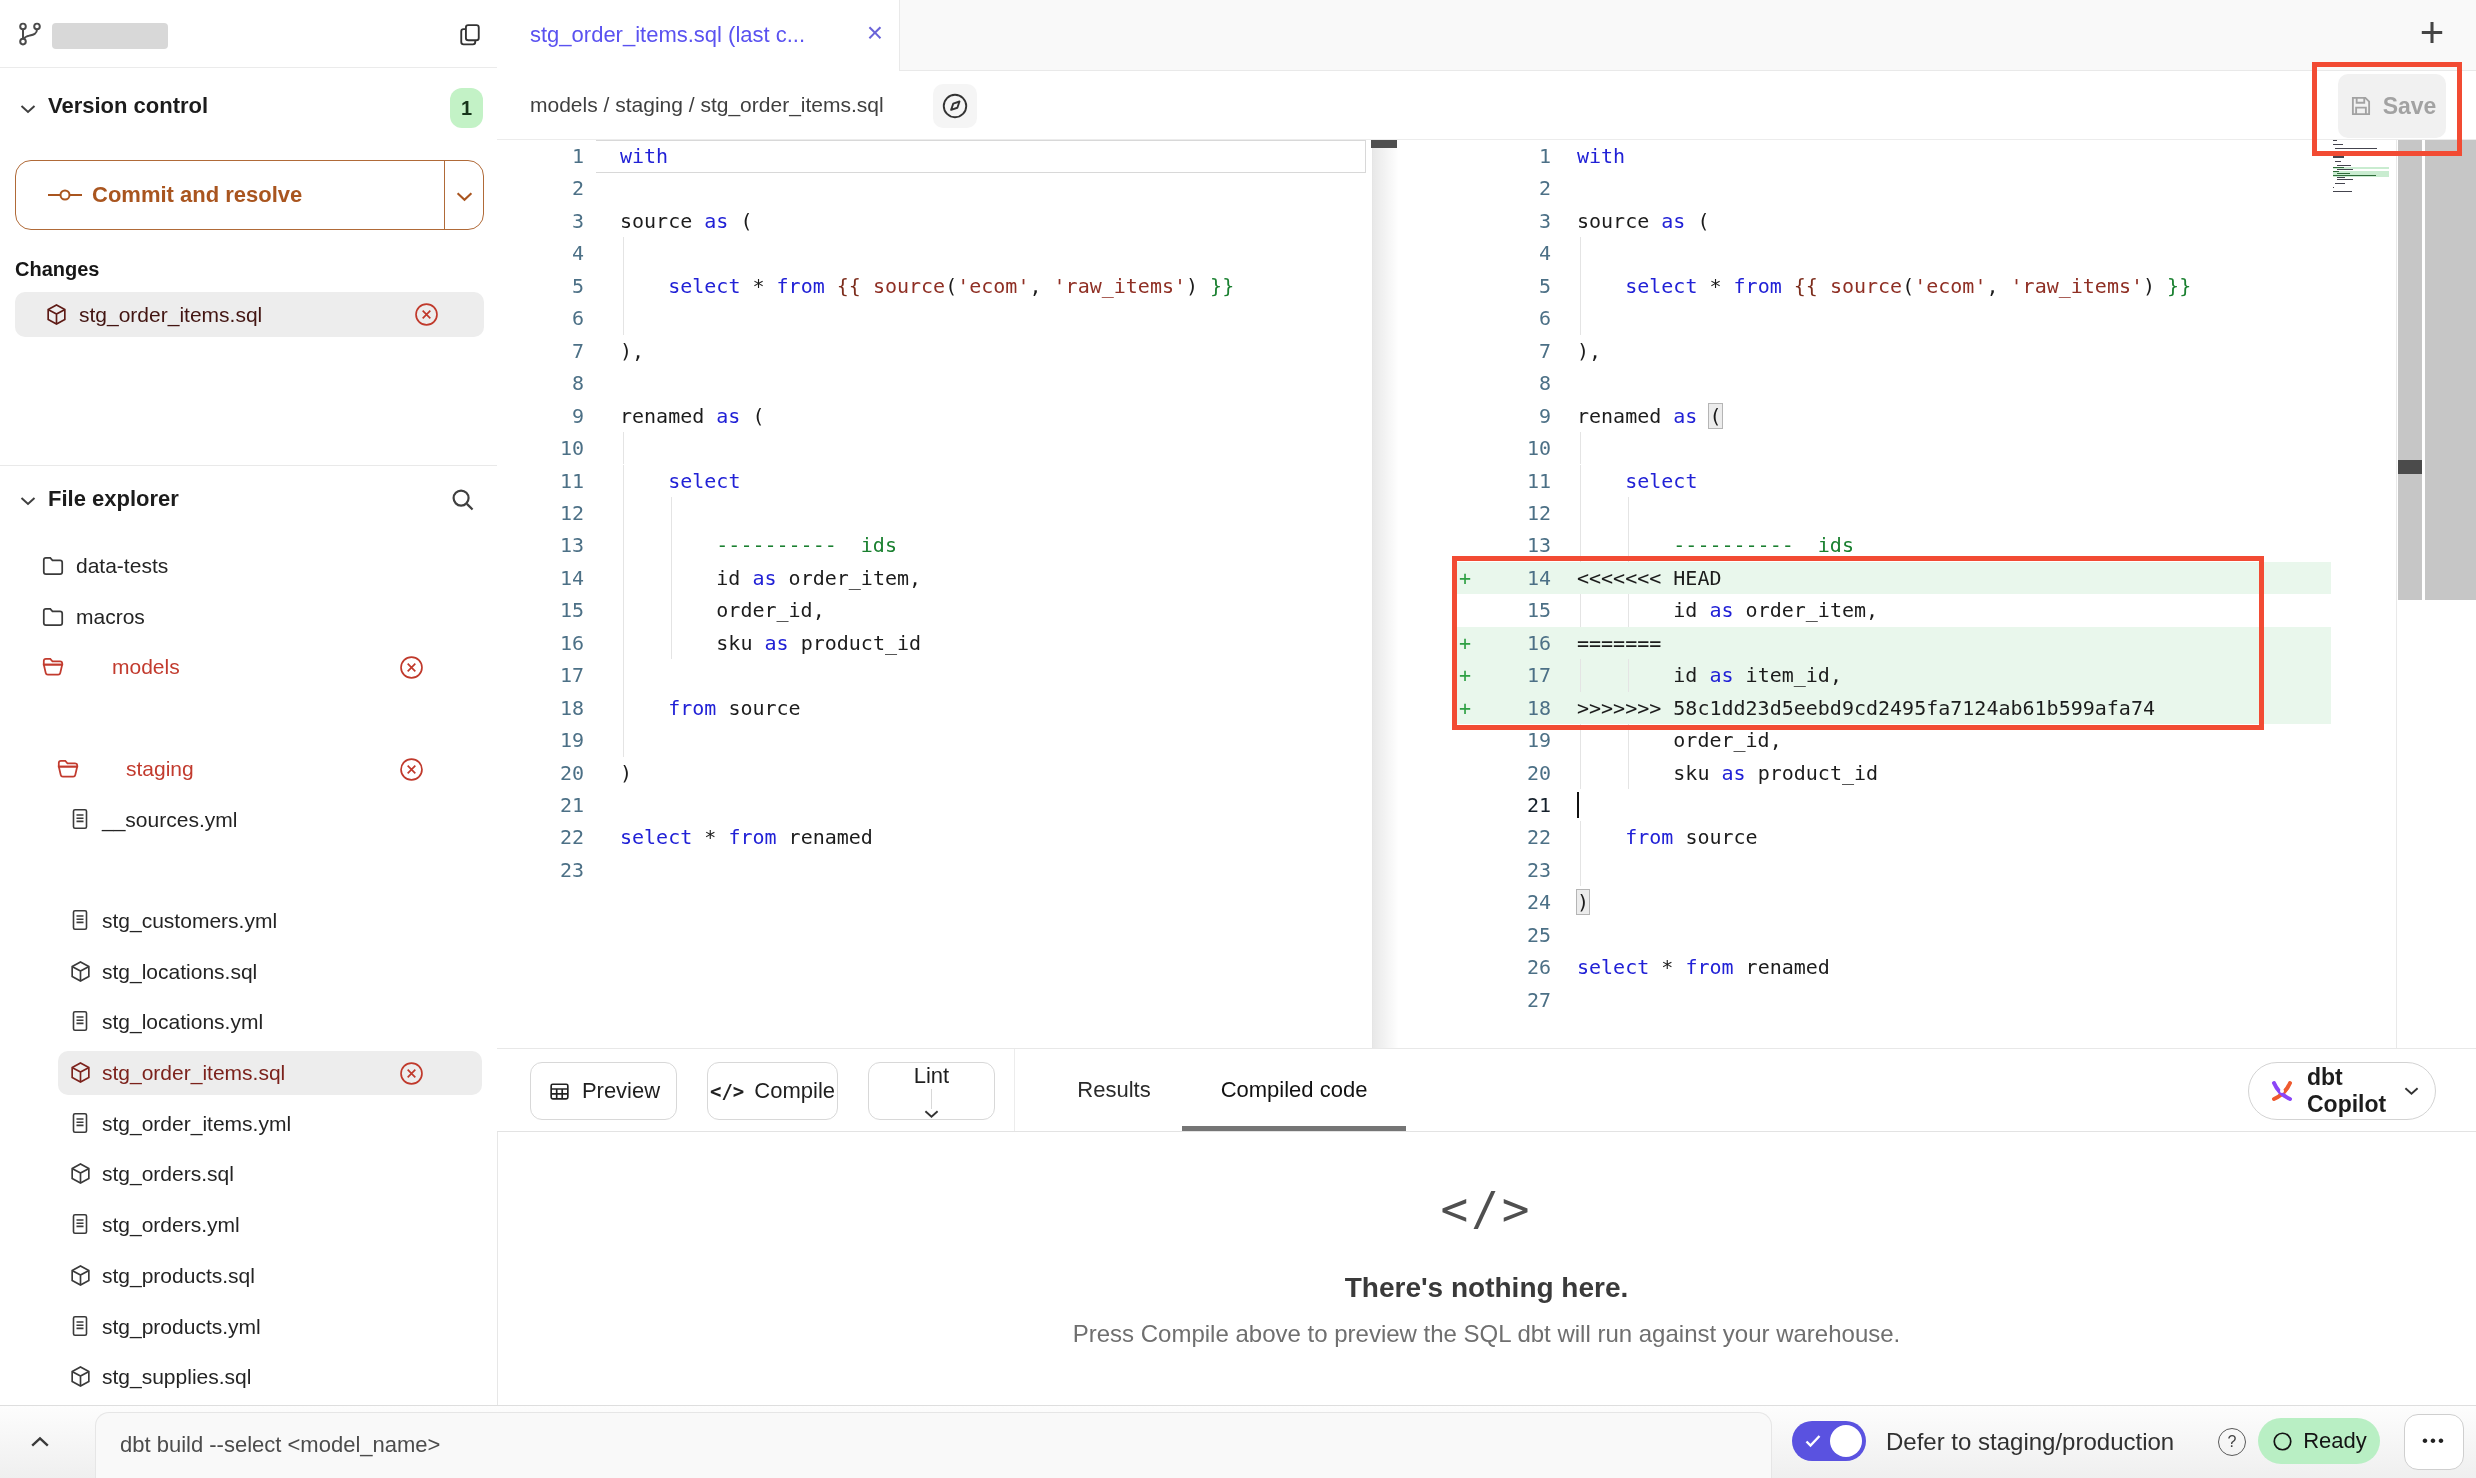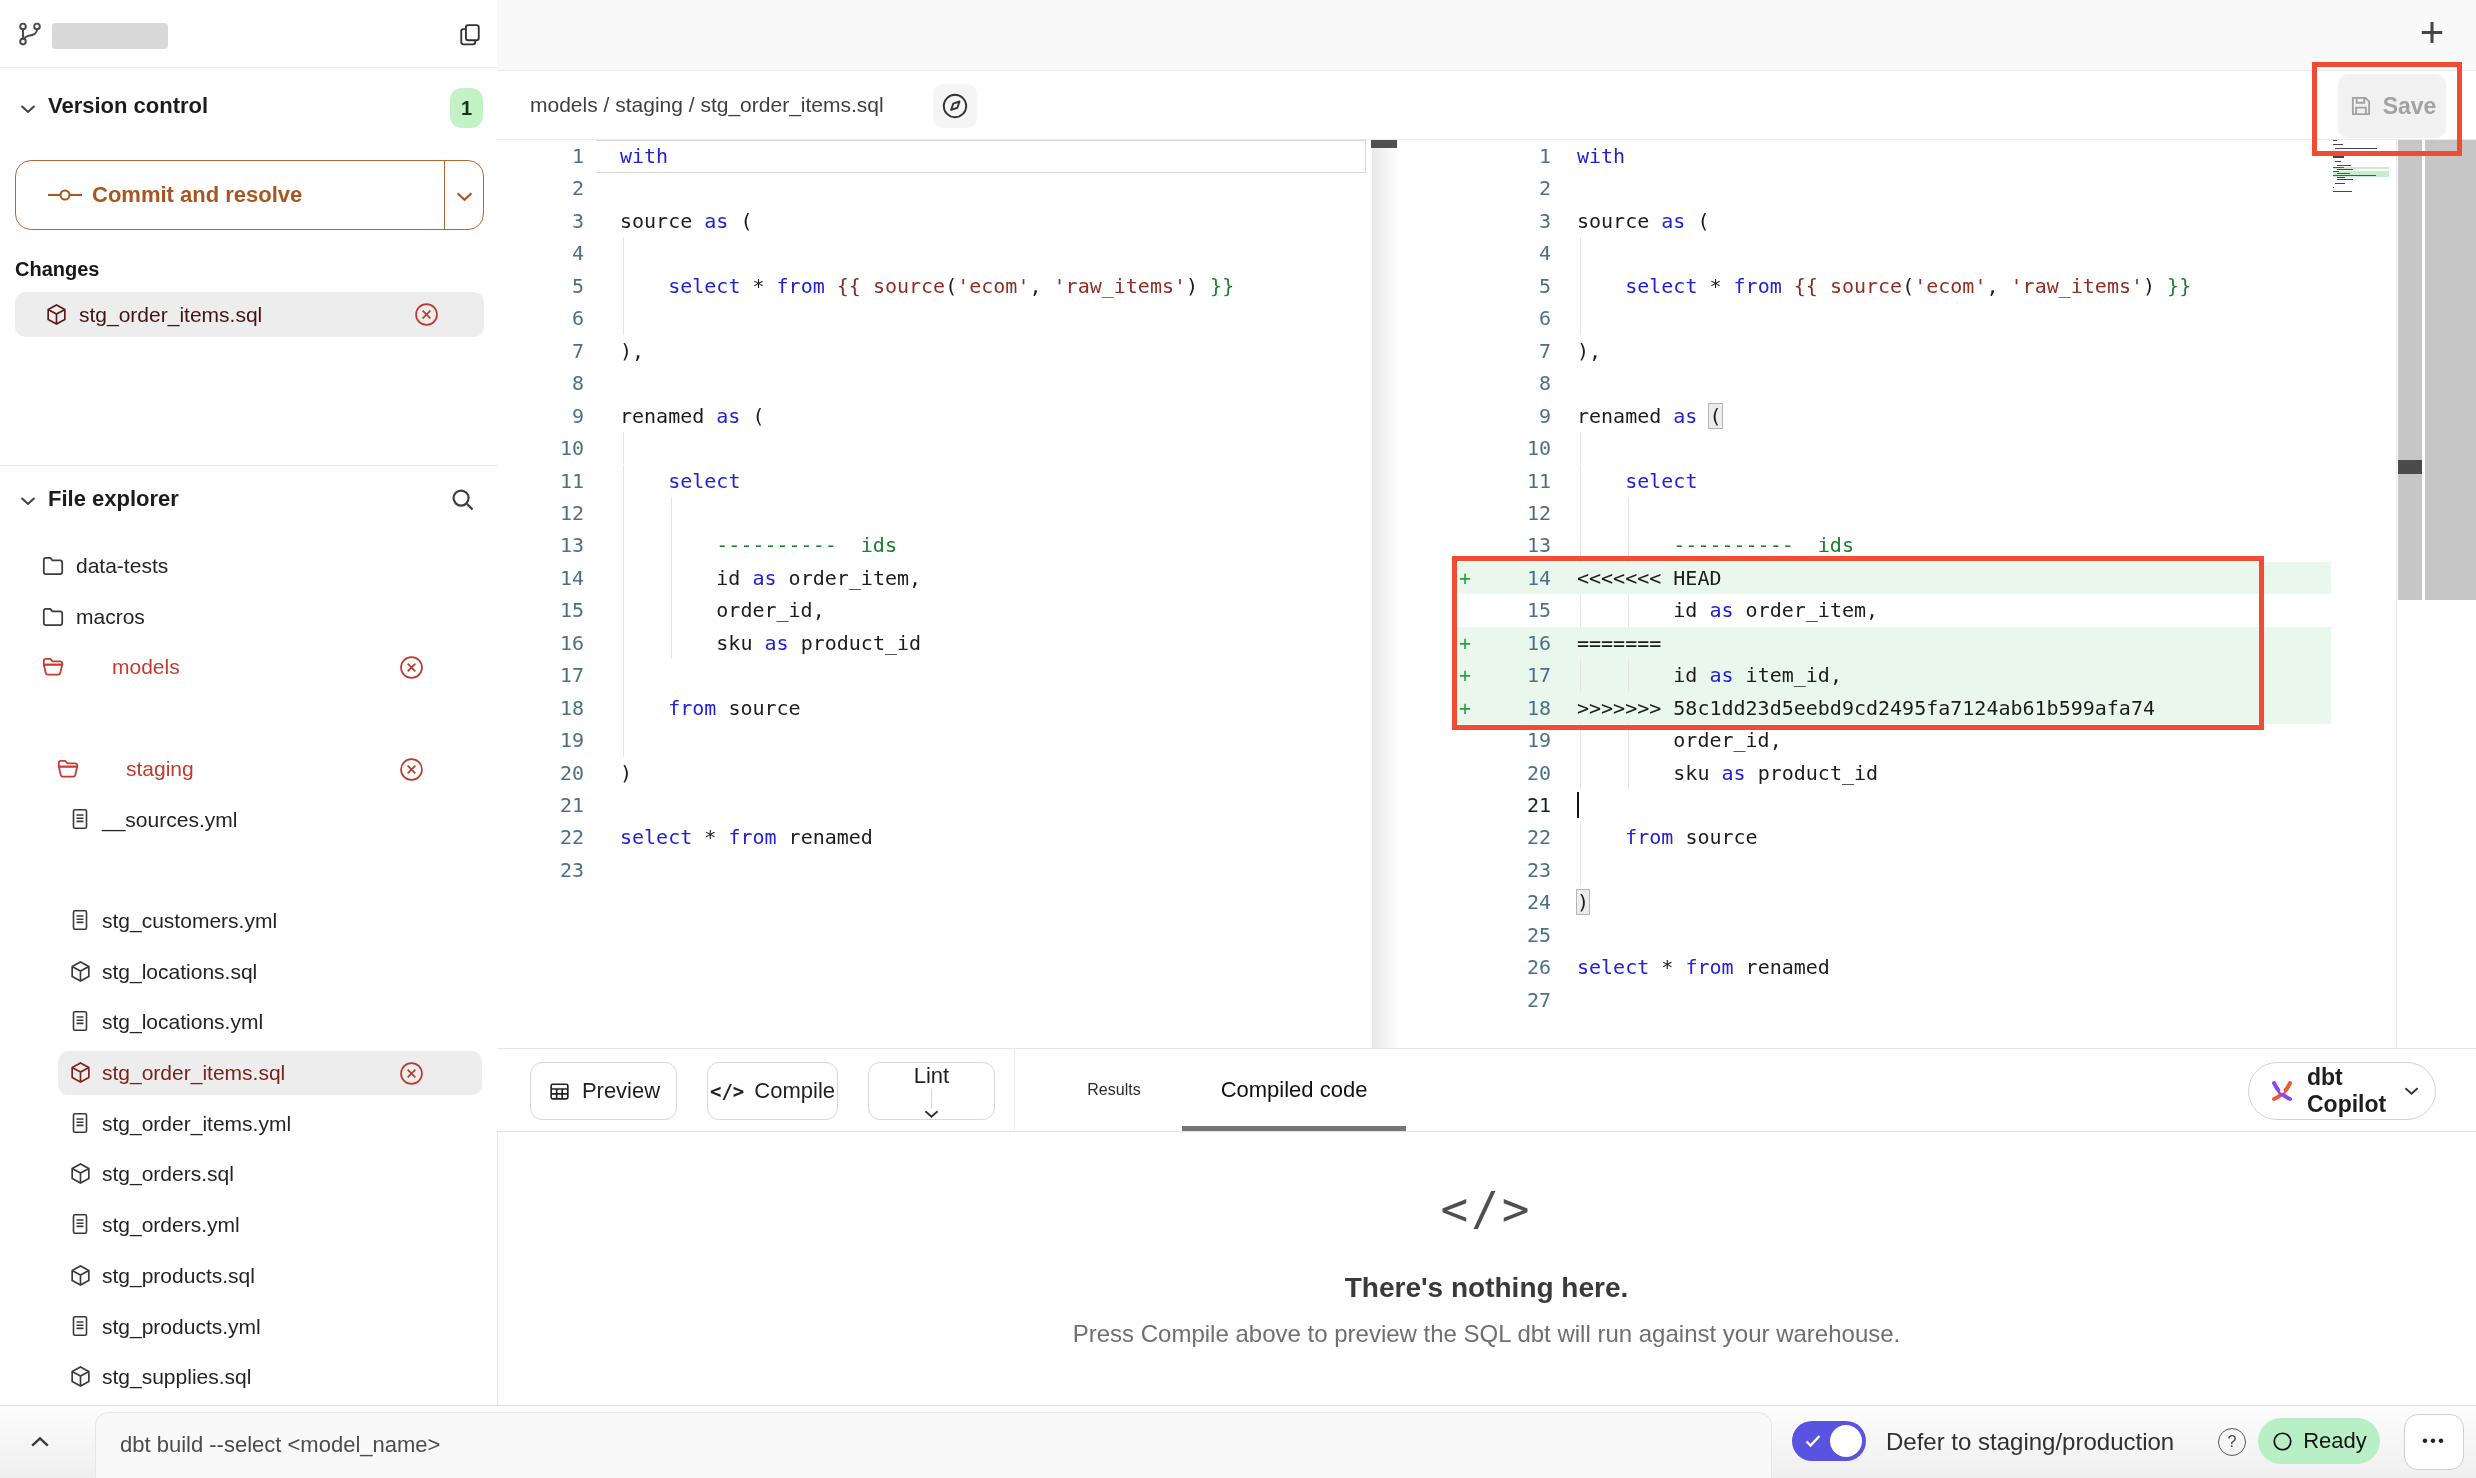--- a/index.html
+++ b/index.html
@@ -75,21 +75,21 @@
   .save-btn{left:2338px;top:74px;width:108px;height:64px;border-radius:10px;background:#f1f1f1;
             display:flex;align-items:center;justify-content:center;gap:9px;cursor:default;z-index:55;}
   .save-txt{font-size:23px;font-weight:600;color:#a2a2a2;}
 
   
   .toolbar{left:497px;top:1049px;width:1979px;height:83px;background:#fff;border-bottom:1px solid #e3e3e3;box-sizing:border-box;}
   .tb-btn{position:absolute;top:13px;height:58px;border:1.5px solid #d8d8d8;border-radius:12px;background:#fff;
           box-sizing:border-box;display:flex;align-items:center;justify-content:center;gap:10px;cursor:pointer;
           font-size:22px;font-weight:500;color:#1f1f1f;}
   .tb-vdiv{left:517px;top:0;width:1px;height:82px;background:#ececec;}
-  .res-tab{left:577px;top:0;width:80px;height:82px;line-height:82px;text-align:center;font-size:16px;color:#2b2b2b;cursor:pointer;}
+  .res-tab{left:577px;top:0;width:80px;height:82px;line-height:82px;text-align:center;font-size:22px;color:#2b2b2b;cursor:pointer;}
   .cc-tab{left:685px;top:0;width:224px;height:82px;line-height:82px;text-align:center;font-size:22px;color:#121212;cursor:pointer;}
   .cc-underline{left:685px;top:77px;width:224px;height:5px;background:#757575;}
   .copilot{left:1751px;top:13px;width:188px;height:58px;border:1px solid #d3d3d3;border-radius:29px;background:#fff;
            display:flex;align-items:center;padding:0 16px 0 18px;box-sizing:border-box;gap:10px;cursor:pointer;}
   .copilot-label{font-size:23px;font-weight:600;color:#1d1d1d;}
 
   
   .empty-icon{left:497px;top:1182px;width:1979px;text-align:center;
               font:46px/54px "DejaVu Sans Mono",monospace;color:#4f4f4f;letter-spacing:3px;}
   .empty-title{left:497px;top:1272px;width:1979px;text-align:center;font-size:28px;font-weight:700;color:#3a3a3a;}
@@ -345,20 +345,24 @@
               <path d="M12 2.8 20 7.2v9.6L12 21.2 4 16.8V7.2z"></path>
               <path d="M4.3 7.4 12 11.6l7.7-4.2 M12 11.6V21"></path>
             </svg>
           </span>
           <span class="fi-label  " style="left:102px;">stg_supplies.sql</span>
         </div>
       </div>
   </div>
 
   <div class="a tabbar">
+    <div class="a tab-active">
+      <span class="a tab-title">stg_order_items.sql (last c...</span>
+      <span class="a tab-close">×</span>
+    </div>
     <div class="a newtab">+</div>
   </div>
 
   <div class="a crumbbar">
     <span class="a crumb">models / staging / stg_order_items.sql</span>
     <div class="a lineage-btn">
       <svg width="30" height="30" viewBox="0 0 24 24" fill="none" stroke="#333" stroke-width="1.5" style="margin:7px;">
         <circle cx="12" cy="12" r="9"></circle>
           <path d="M15.6 8.4l-1.7 5-5 1.7 1.7-5z" stroke-linejoin="round"></path>
       </svg>

